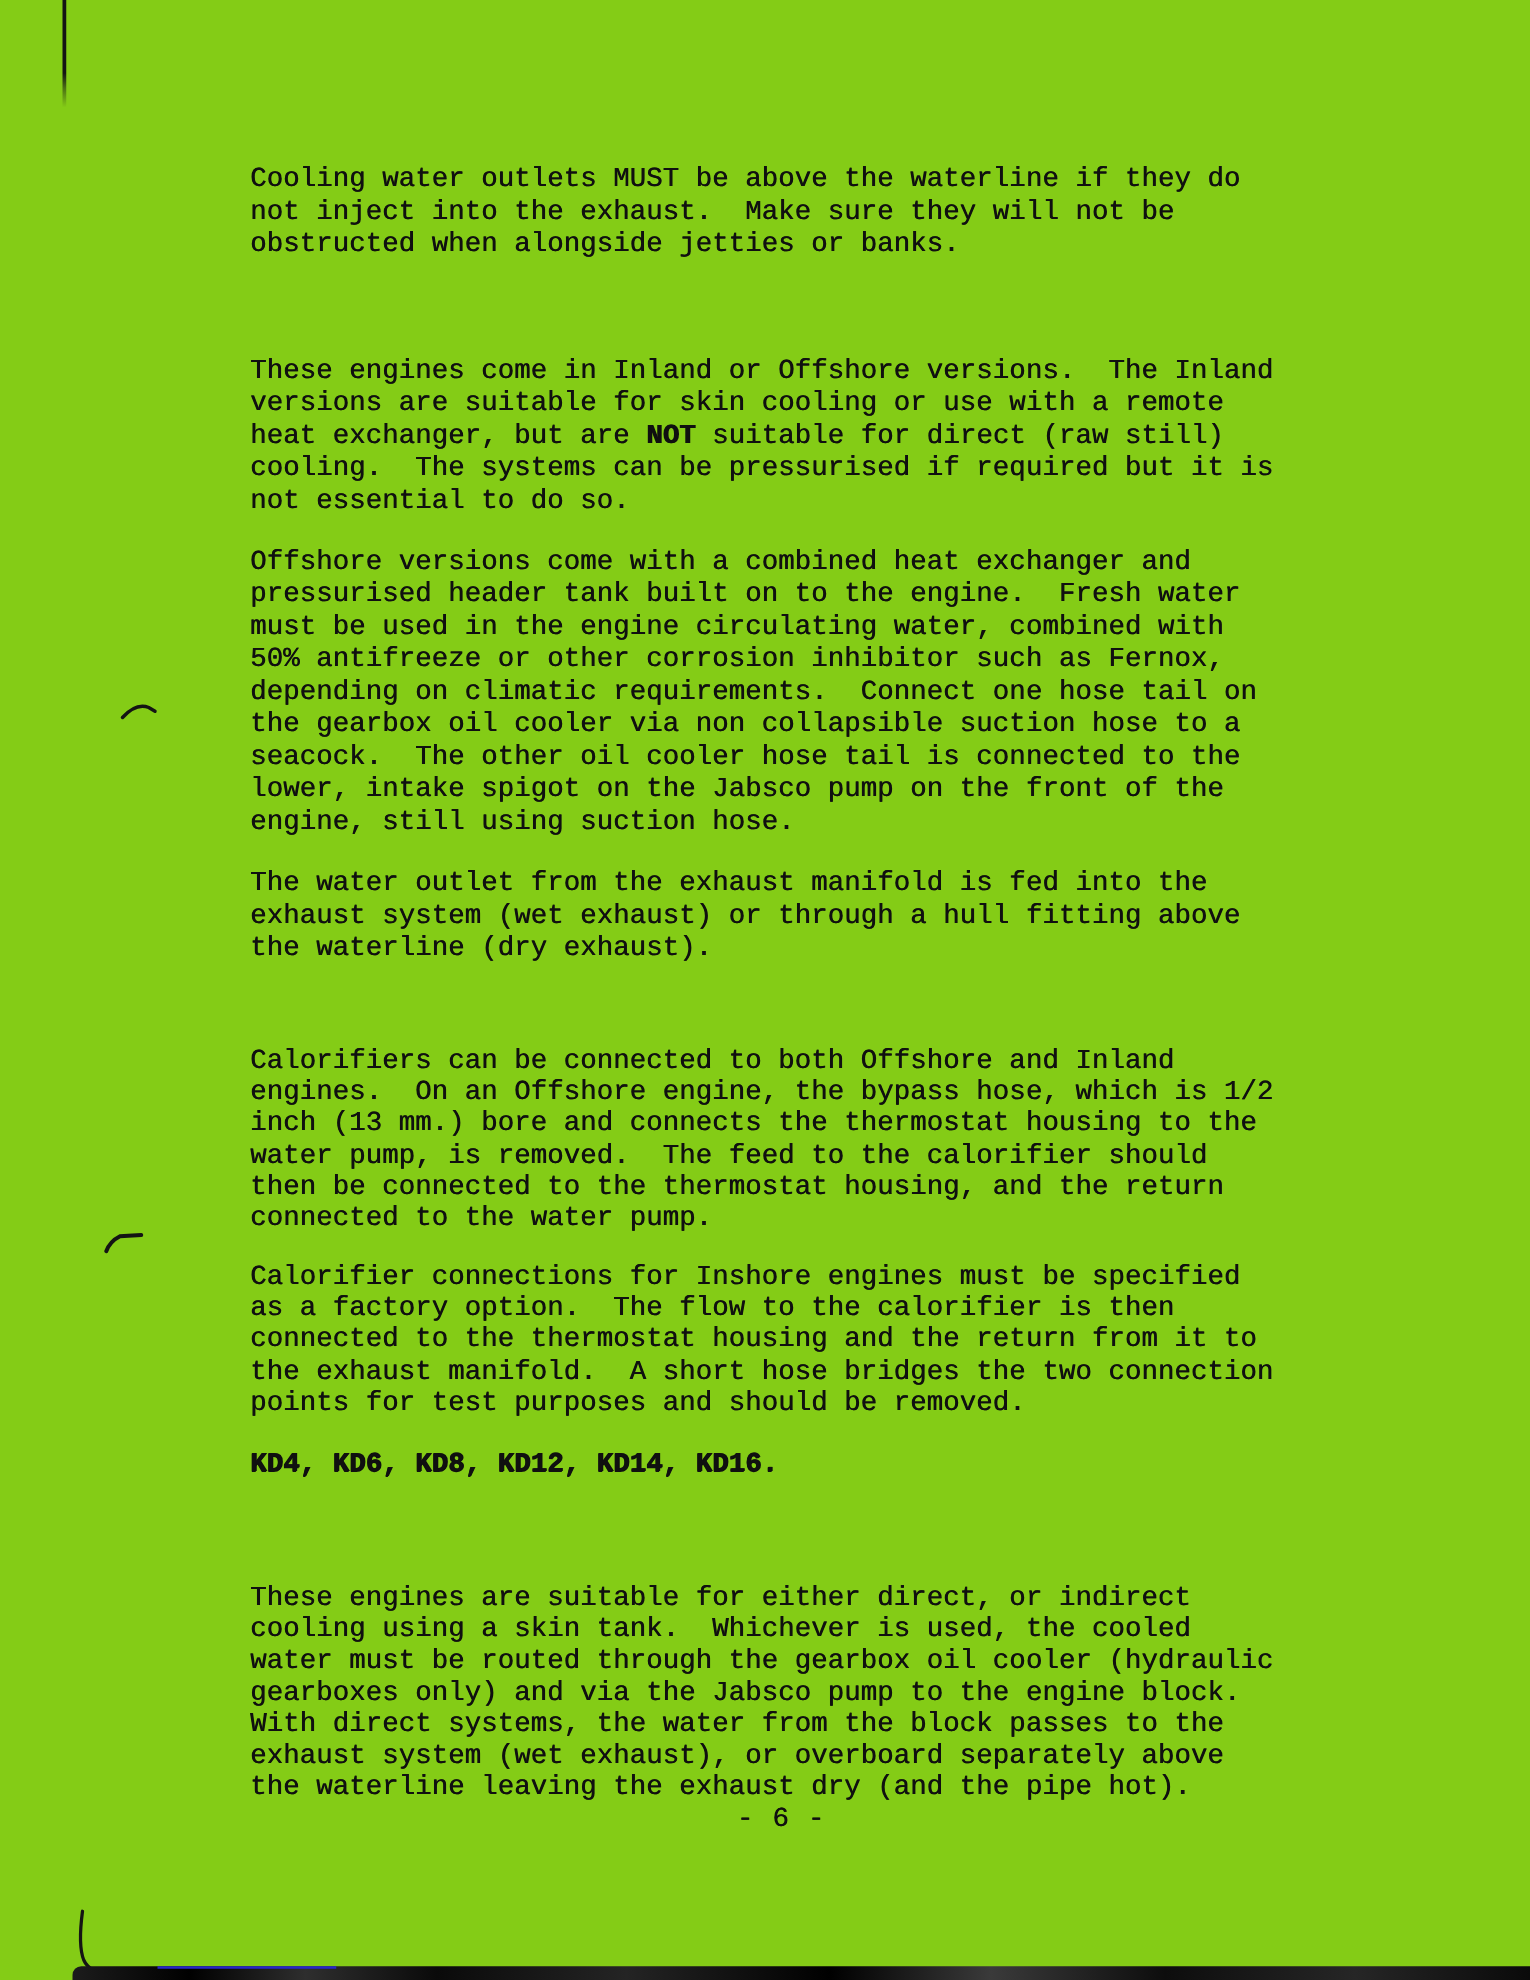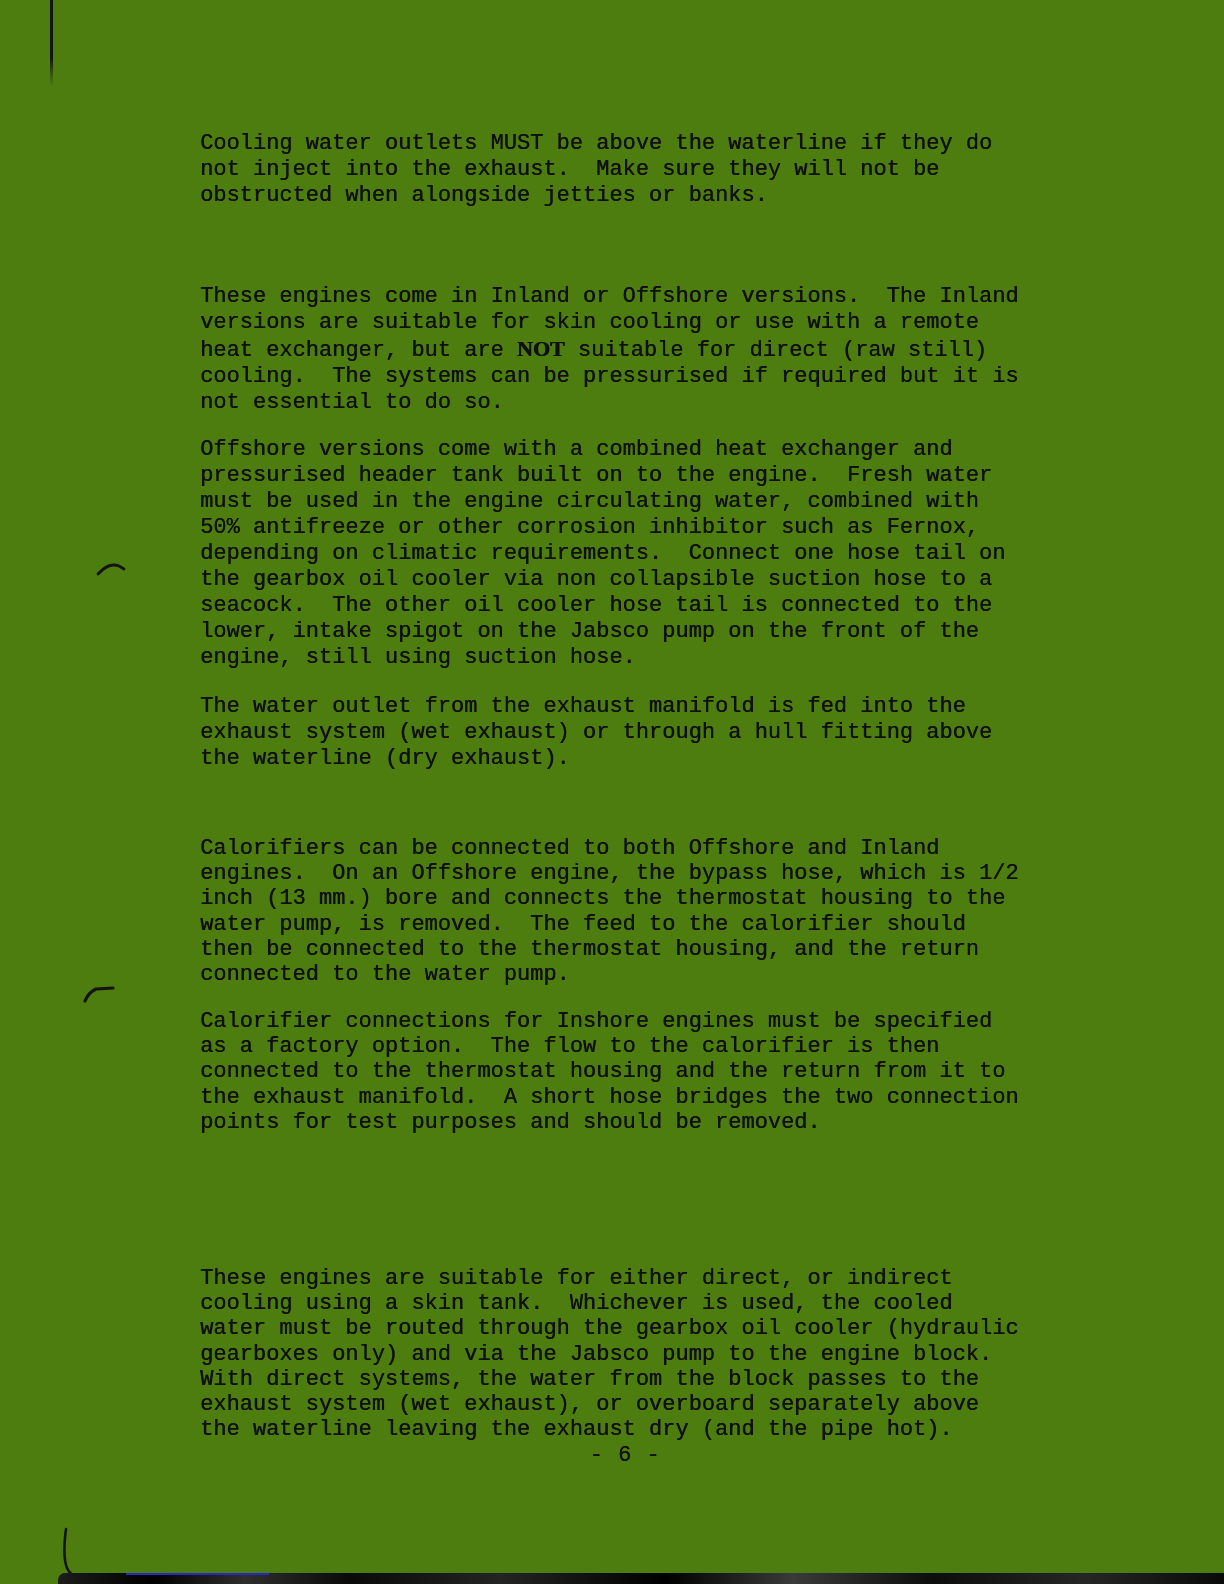--- a/index.html
+++ b/index.html
@@ -1,21 +1,21 @@
 <!DOCTYPE html>
 <html><head>
 <meta charset="utf-8">
 <title>Document</title>
 <style>
   html, body { margin: 0; padding: 0; background: #ffffff; }
   .page {
     position: relative;
     width: 1224px;
     height: 1584px;
-    background: #4d7c0f;
+    background: #84cc16;
     overflow: hidden;
     font-family: "Liberation Mono", "DejaVu Sans Mono", monospace;
     color: #101010;
   }
   .block {
     position: absolute;
     left: 200px;
     width: 850px;
     margin: 0;
     font-size: 22px;
@@ -25,21 +25,20 @@
   }
   .lh26 { line-height: 26px; }
   .lh25 { line-height: 25.2px; }
   .heading {
     font-weight: 700;
     text-shadow: 0.7px 0 0 currentColor, 0 0.4px 0 currentColor;
   }
   .b {
     font-weight: 700;
     text-shadow: 0.7px 0 0 currentColor;
-    font-family: Liberation Serif, serif;
   }
   .pagenum {
     text-align: center;
     letter-spacing: 1px;
   }
   
   .artifact-top-line {
     position: absolute;
     left: 50px; top: 0;
     width: 3px; height: 86px;
@@ -116,20 +115,21 @@
 water pump, is removed.  The feed to the calorifier should
 then be connected to the thermostat housing, and the return
 connected to the water pump.</p>
 
   <p class="block lh25" style="top:1009px">Calorifier connections for Inshore engines must be specified
 as a factory option.  The flow to the calorifier is then
 connected to the thermostat housing and the return from it to
 the exhaust manifold.  A short hose bridges the two connection
 points for test purposes and should be removed.</p>
 
+  <h2 class="block heading lh25" style="top:1159px">KD4, KD6, KD8, KD12, KD14, KD16.</h2>
 
   <p class="block lh25" style="top:1266px">These engines are suitable for either direct, or indirect
 cooling using a skin tank.  Whichever is used, the cooled
 water must be routed through the gearbox oil cooler (hydraulic
 gearboxes only) and via the Jabsco pump to the engine block.
 With direct systems, the water from the block passes to the
 exhaust system (wet exhaust), or overboard separately above
 the waterline leaving the exhaust dry (and the pipe hot).</p>
 
   <div class="block lh26 pagenum" style="top:1443px">- 6 -</div>

